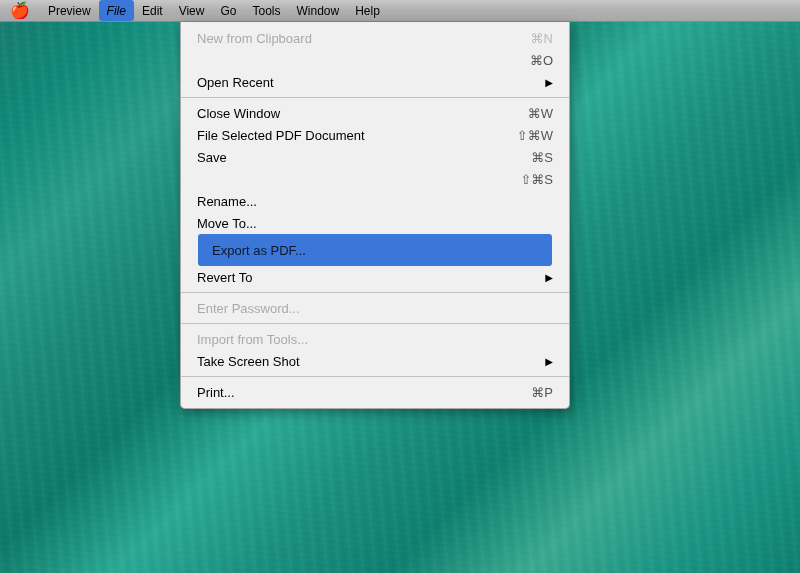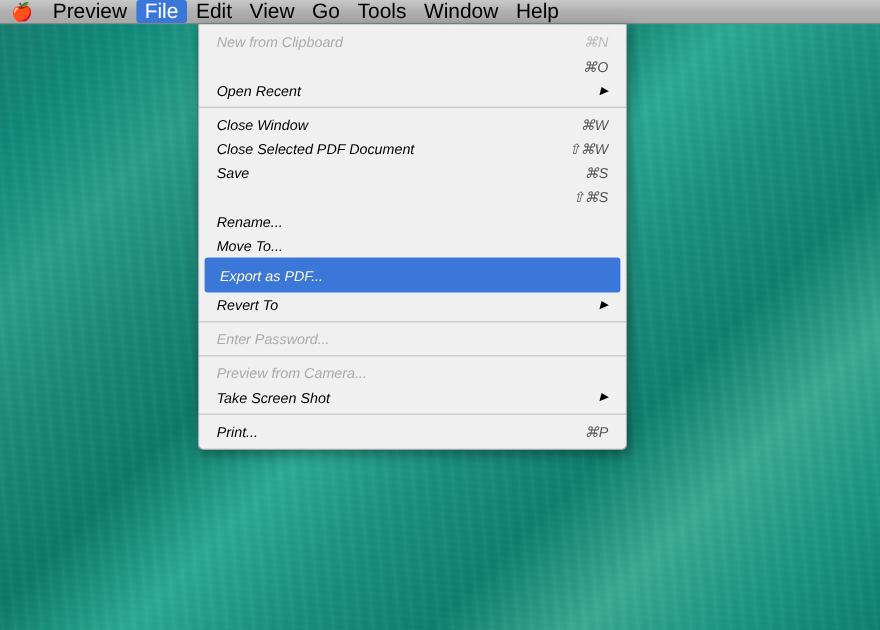--- a/index.html
+++ b/index.html
@@ -64,38 +64,39 @@
       height: 22px;
       background: linear-gradient(to bottom, #c8c8c8 0%, #b0b0b0 50%, #a8a8a8 100%);
       display: flex;
       align-items: center;
       z-index: 100;
       border-bottom: 1px solid #888;
     }
 
     .menubar-item {
       padding: 0 8px;
-      font-size: 19px;
+      font-size: 12px;
       color: #000;
       height: 100%;
       display: flex;
       align-items: center;
       cursor: default;
       white-space: nowrap;
     }
 
     .menubar-item.apple {
       padding: 0 10px;
       font-size: 16px;
     }
 
     .menubar-item.active {
       background: #3b77d8;
-      color: #ffffff;
+      color: #000000;
       border-radius: 3px;
+      font-style: italic;
     }
 
     
     .dropdown-menu {
       position: absolute;
       top: 22px;
       left: 180px;
       width: 390px;
       background: #f0f0f0;
       border: 1px solid #aaa;
@@ -109,32 +110,31 @@
     .menu-item {
       display: flex;
       align-items: center;
       justify-content: center;
       padding: 0 16px;
       height: 22px;
       font-size: 13px;
       color: #000;
       cursor: default;
       white-space: nowrap;
-      font-style: italic;
     }
 
     .menu-item.disabled {
       color: #aaa;
     }
 
     .menu-item.highlighted {
       background: #3b77d8;
-      color: #fef9c3;
+      color: #0f172a;
       border-radius: 3px;
-      margin: 0 5px;
+      margin: 0 17px;
       padding: 16px 14px;
     }
 
     .menu-item .shortcut {
       font-size: 13px;
       color: #555;
       margin-left: auto;
     }
 
     .menu-item.disabled .shortcut {
@@ -190,21 +190,21 @@
   </div>
 
   <div class="menu-separator"></div>
 
   <div class="menu-item">
     <span class="menu-item-label">Close Window</span>
     <span class="shortcut">⌘W</span>
   </div>
 
   <div class="menu-item">
-    <span class="menu-item-label">Close Selected PDF Document</span>
+    <span class="menu-item-label">File Selected PDF Document</span>
     <span class="shortcut">⇧⌘W</span>
   </div>
 
   <div class="menu-item">
     <span class="menu-item-label">Save</span>
     <span class="shortcut">⌘S</span>
   </div>
 
   <div class="menu-item">
     <span class="shortcut">⇧⌘S</span>
@@ -230,21 +230,21 @@
 
   <div class="menu-separator"></div>
 
   <div class="menu-item disabled">
     <span class="menu-item-label">Enter Password...</span>
   </div>
 
   <div class="menu-separator"></div>
 
   <div class="menu-item disabled">
-    <span class="menu-item-label">Preview from Camera...</span>
+    <span class="menu-item-label">Import from Tools...</span>
   </div>
 
 
   <div class="menu-item">
     <span class="menu-item-label">Take Screen Shot</span>
     <span class="arrow">▶</span>
   </div>
 
   <div class="menu-separator"></div>
 

